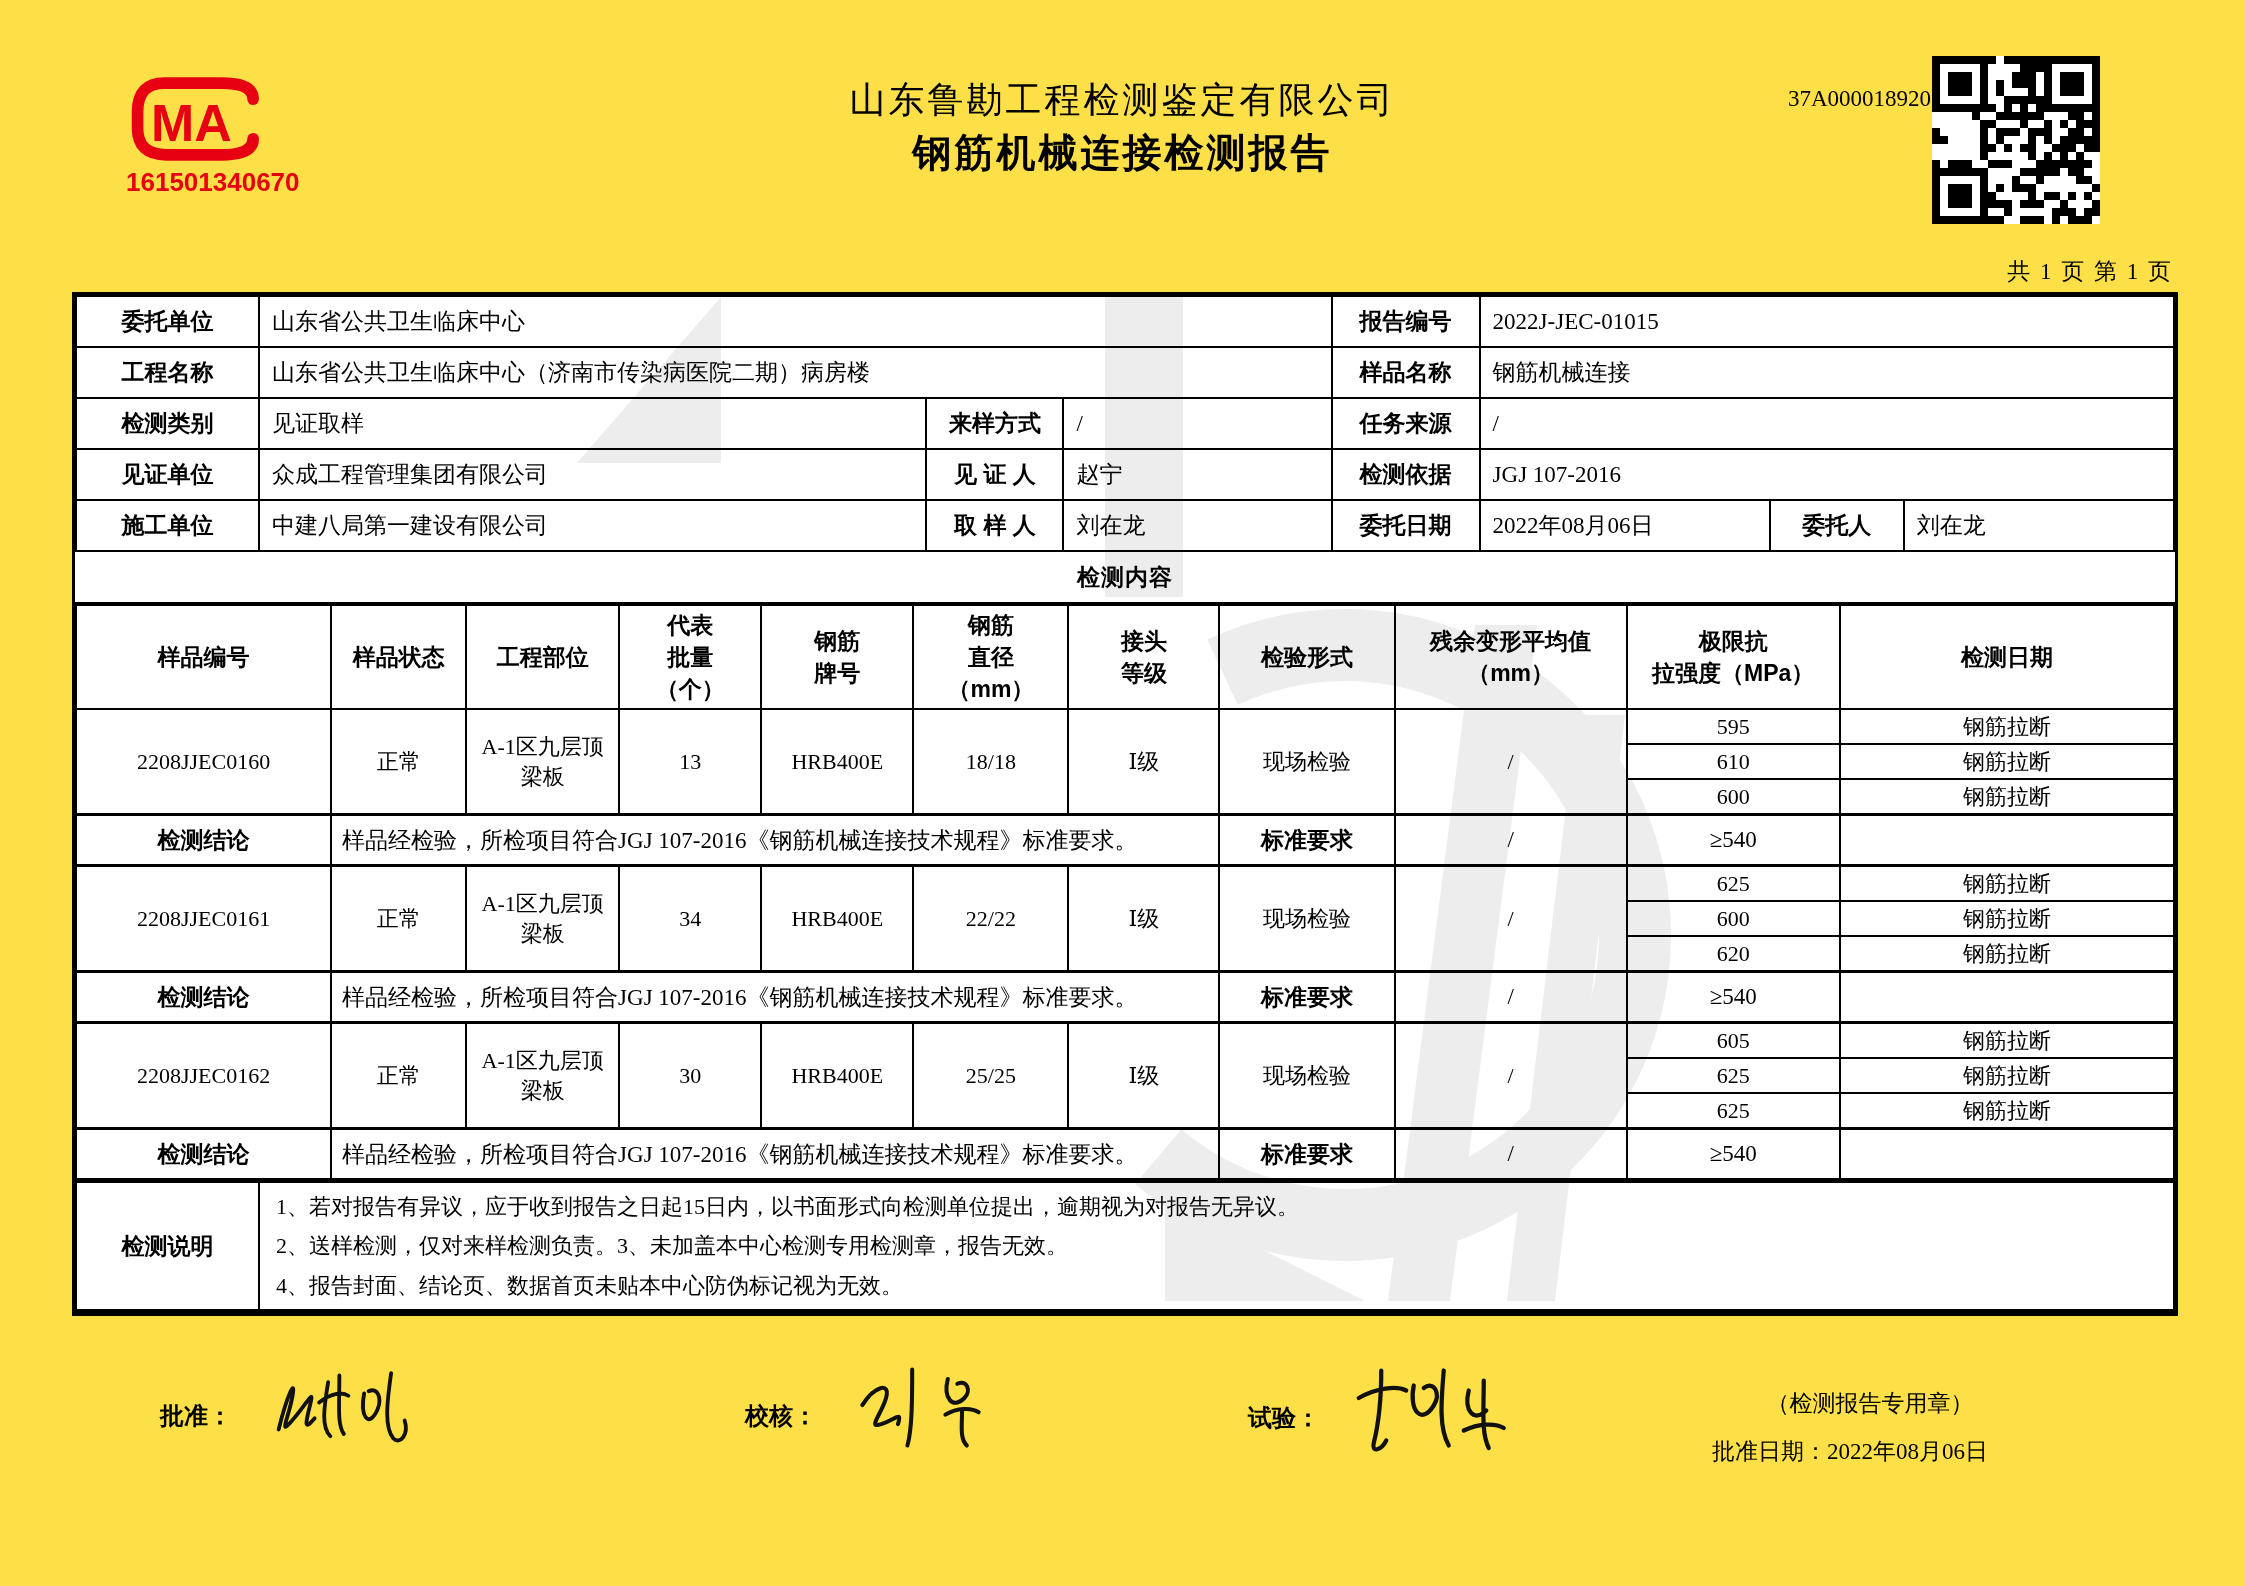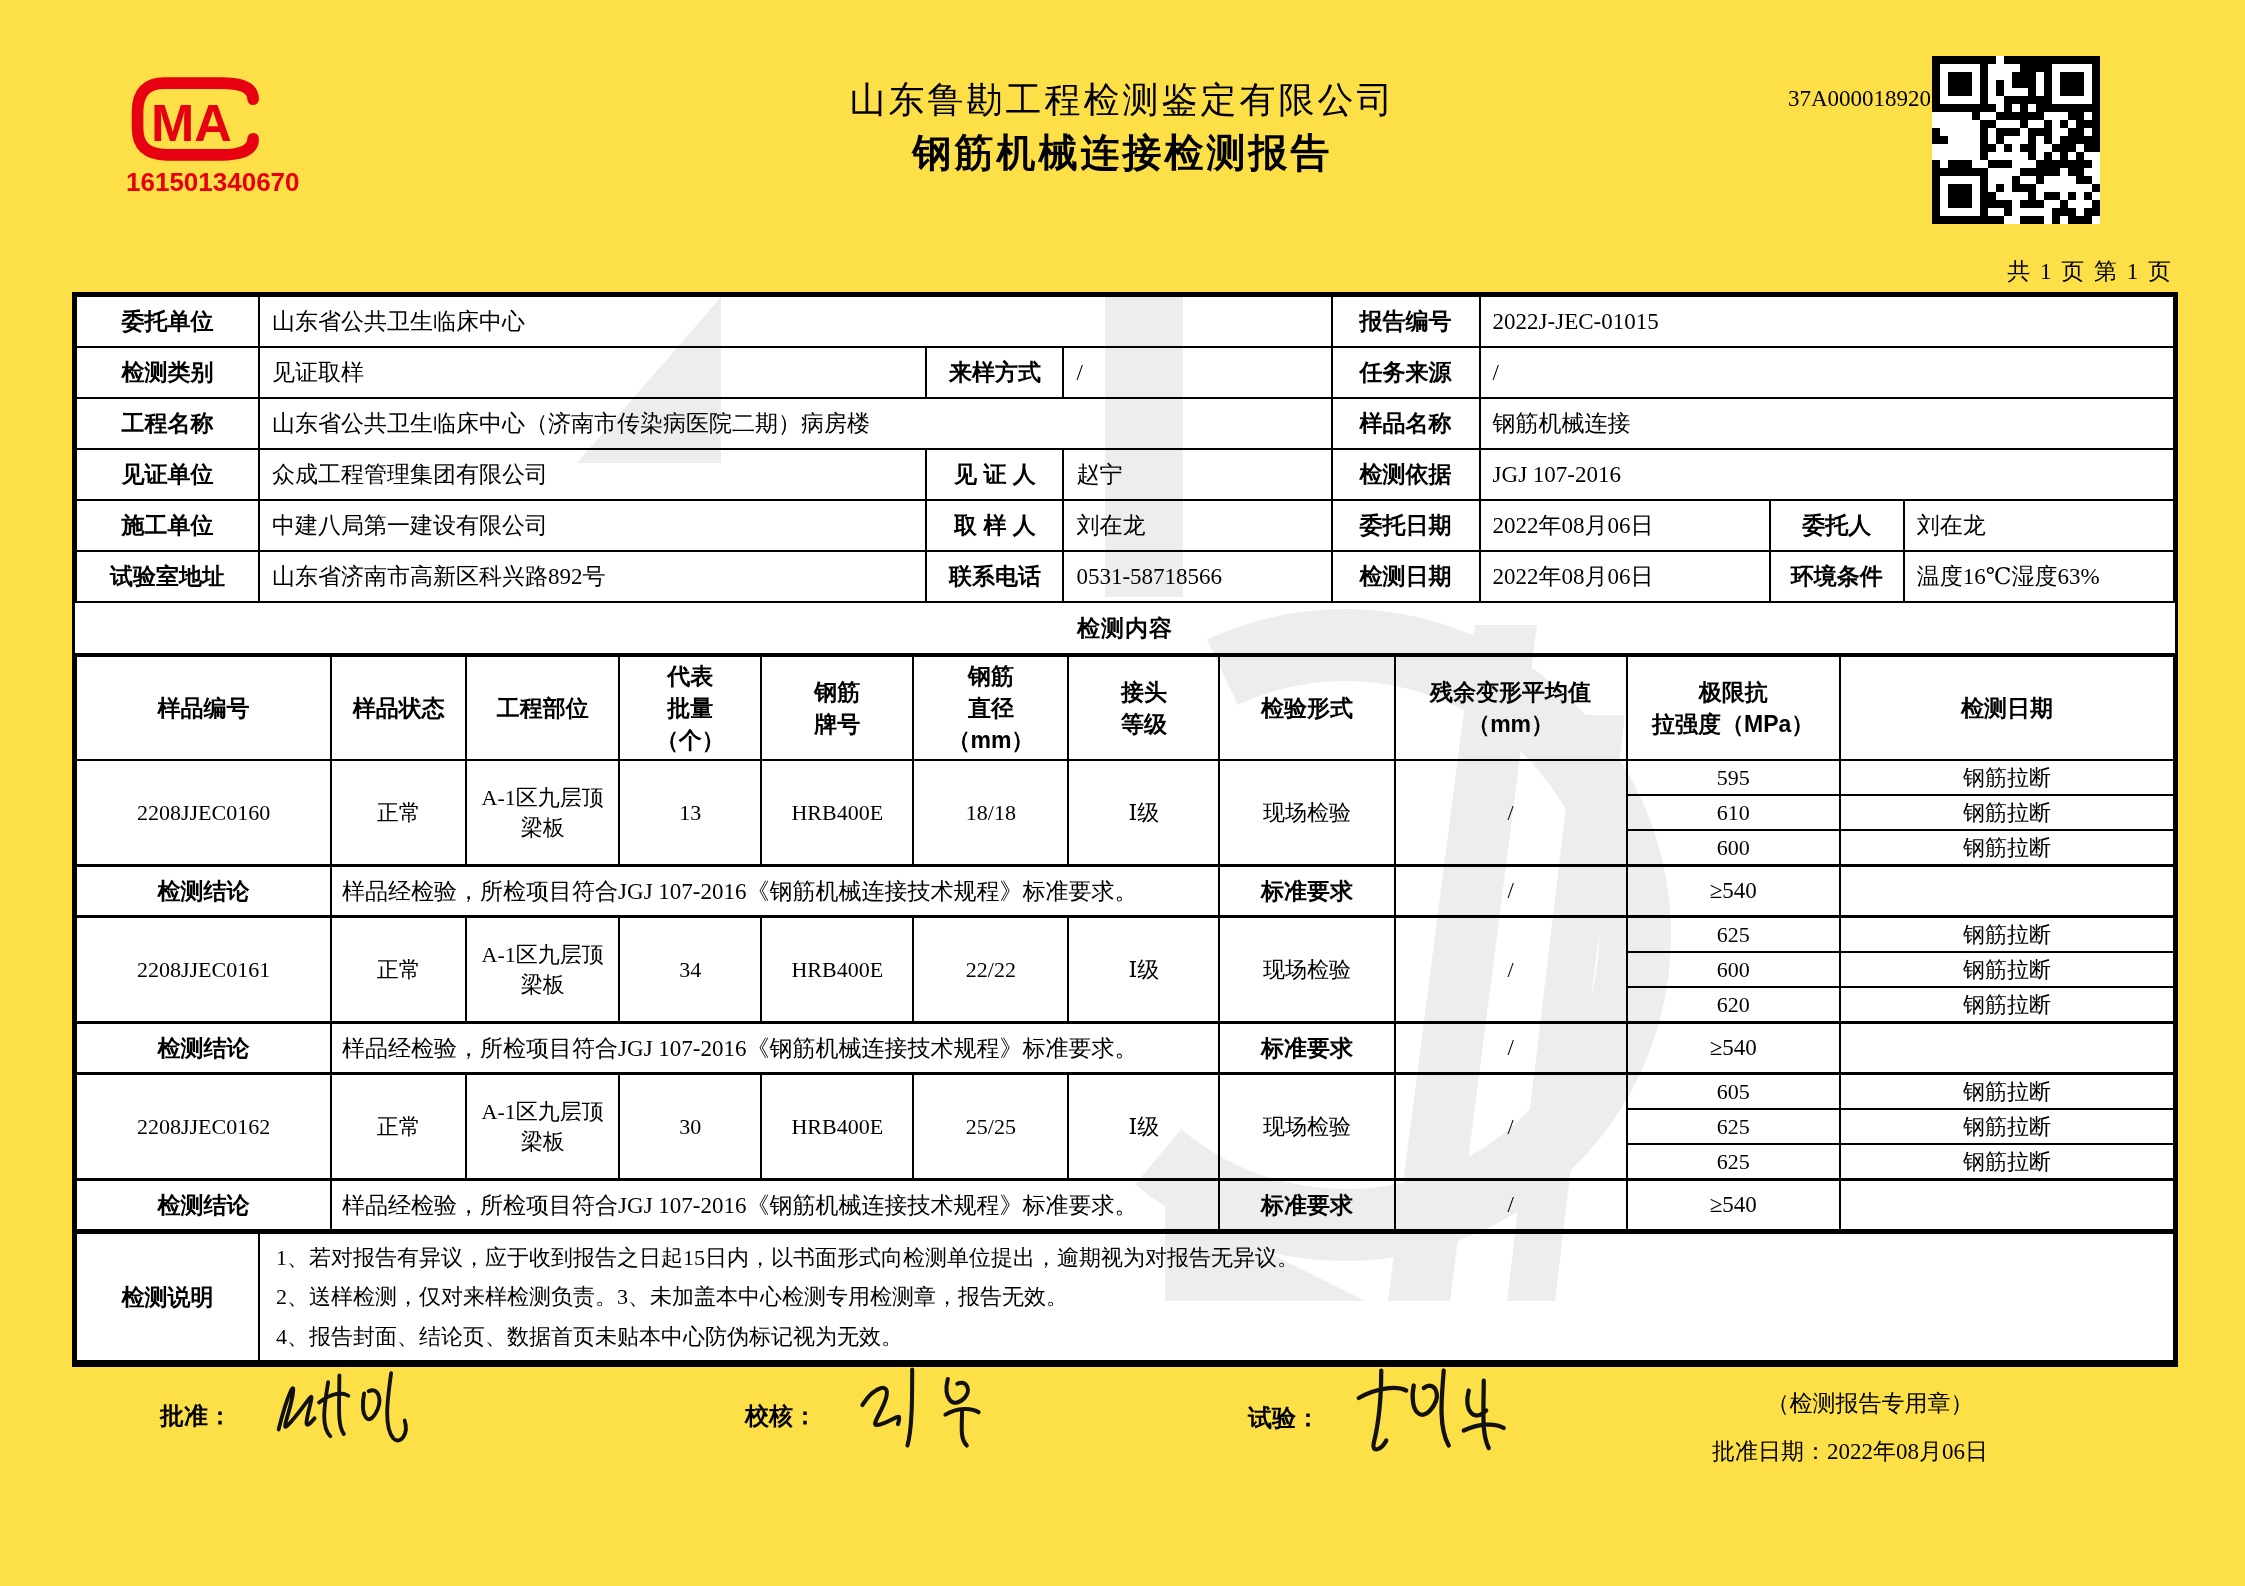--- a/index.html
+++ b/index.html
@@ -542,60 +542,50 @@
           <col style="width:270px">
       </colgroup>
       <tbody>
           <tr>
         <td class="lbl">委托单位</td>
         <td class="val" colspan="3">山东省公共卫生临床中心</td>
         <td class="lbl">报告编号</td>
         <td class="val" colspan="3">2022J-JEC-01015</td>
       </tr>
       <tr>
+        <td class="lbl">工程名称</td>
+        <td class="val" colspan="3">山东省公共卫生临床中心（济南市传染病医院二期）病房楼</td>
+        <td class="lbl">样品名称</td>
+        <td class="val" colspan="3">钢筋机械连接</td>
+      </tr>
+      <tr>
         <td class="lbl">检测类别</td>
         <td class="val">见证取样</td>
         <td class="lbl">来样方式</td>
         <td class="val">/</td>
         <td class="lbl">任务来源</td>
         <td class="val" colspan="3">/</td>
-      </tr>
-      <tr>
-        <td class="lbl">工程名称</td>
-        <td class="val" colspan="3">山东省公共卫生临床中心（济南市传染病医院二期）病房楼</td>
-        <td class="lbl">样品名称</td>
-        <td class="val" colspan="3">钢筋机械连接</td>
       </tr>
       <tr>
         <td class="lbl">见证单位</td>
         <td class="val">众成工程管理集团有限公司</td>
         <td class="lbl">见 证 人</td>
         <td class="val">赵宁</td>
         <td class="lbl">检测依据</td>
         <td class="val" colspan="3">JGJ 107-2016</td>
       </tr>
       <tr>
         <td class="lbl">施工单位</td>
         <td class="val">中建八局第一建设有限公司</td>
         <td class="lbl">取 样 人</td>
         <td class="val">刘在龙</td>
         <td class="lbl">委托日期</td>
         <td class="val">2022年08月06日</td>
         <td class="lbl">委托人</td>
         <td class="val">刘在龙</td>
-      </tr>
-      <tr>
-        <td class="lbl">试验室地址</td>
-        <td class="val">山东省济南市高新区科兴路892号</td>
-        <td class="lbl">联系电话</td>
-        <td class="val">0531-58718566</td>
-        <td class="lbl">检测日期</td>
-        <td class="val">2022年08月06日</td>
-        <td class="lbl">环境条件</td>
-        <td class="val">温度16℃湿度63%</td>
       </tr>
     </tbody>
       </table>
 
     <div class="band">检测内容</div>
 
     <table class="main-tbl">
       <colgroup>
         <col style="width:255px">
           <col style="width:135px">

